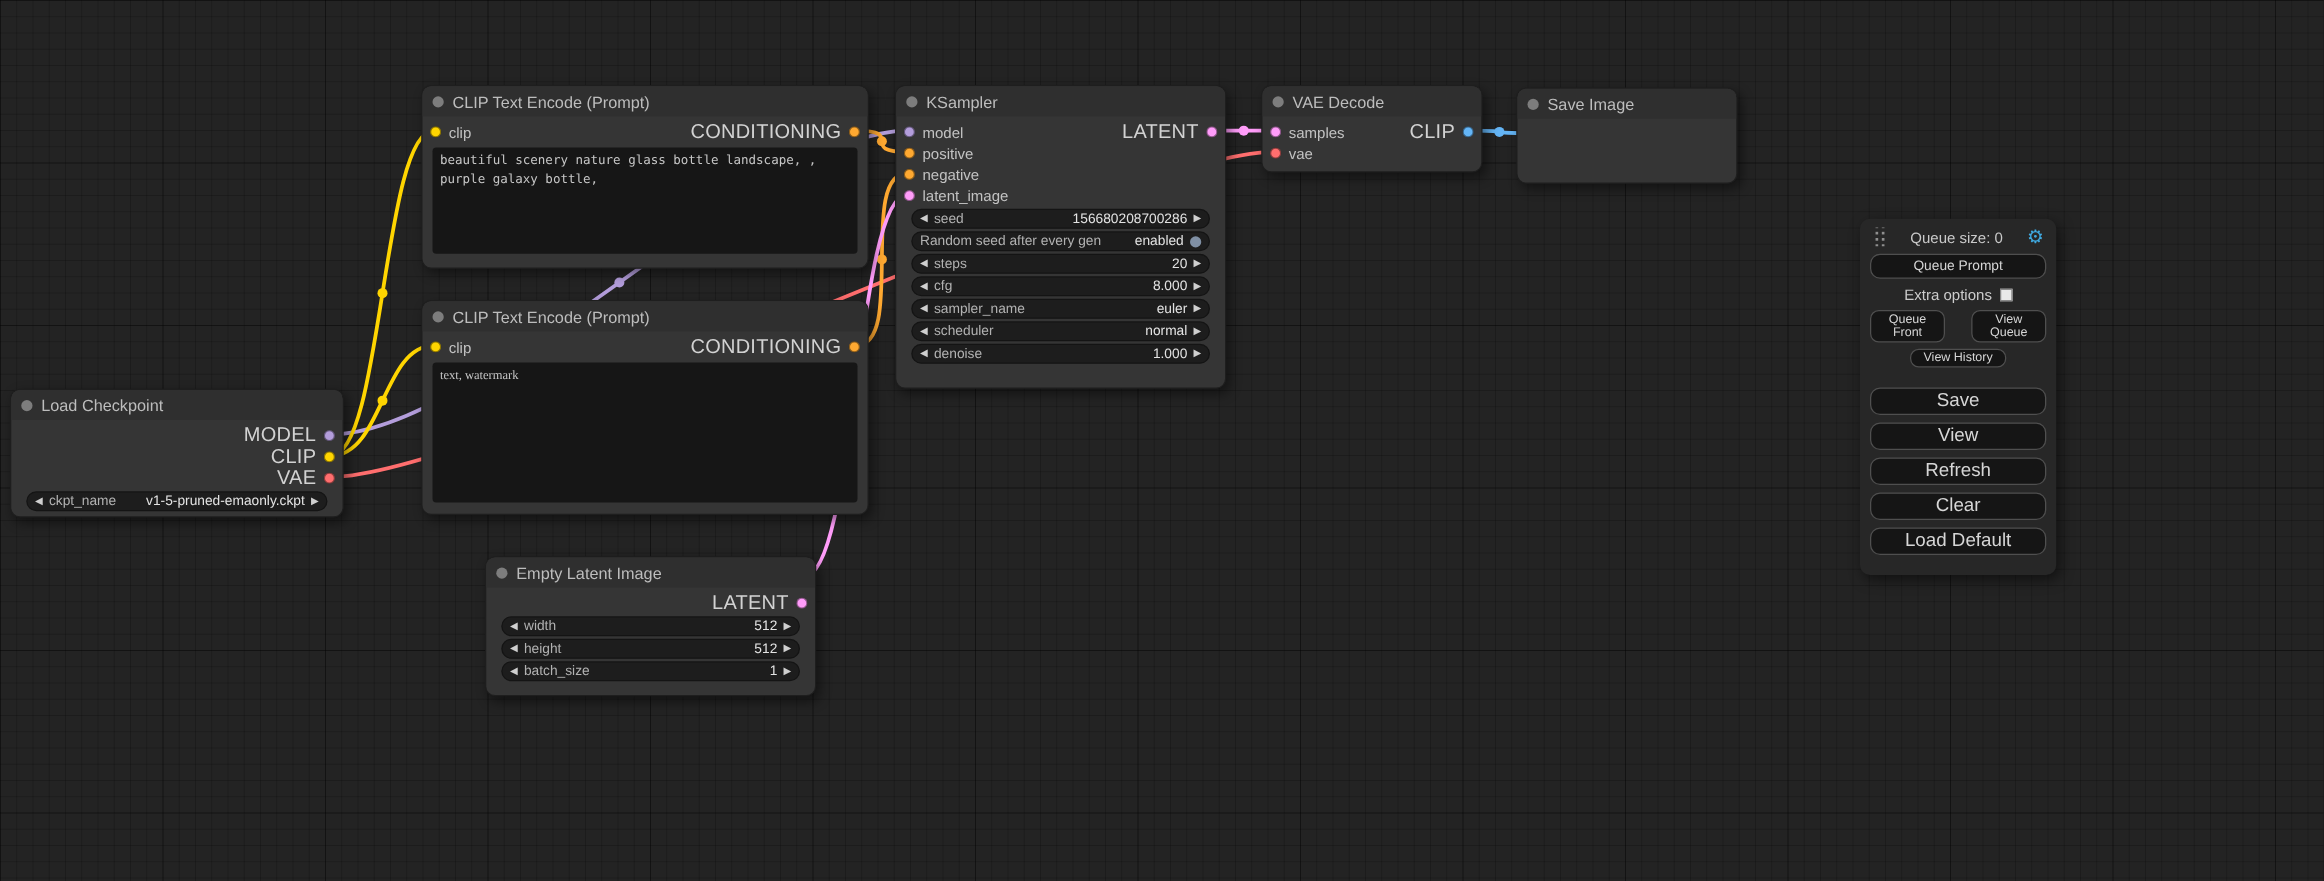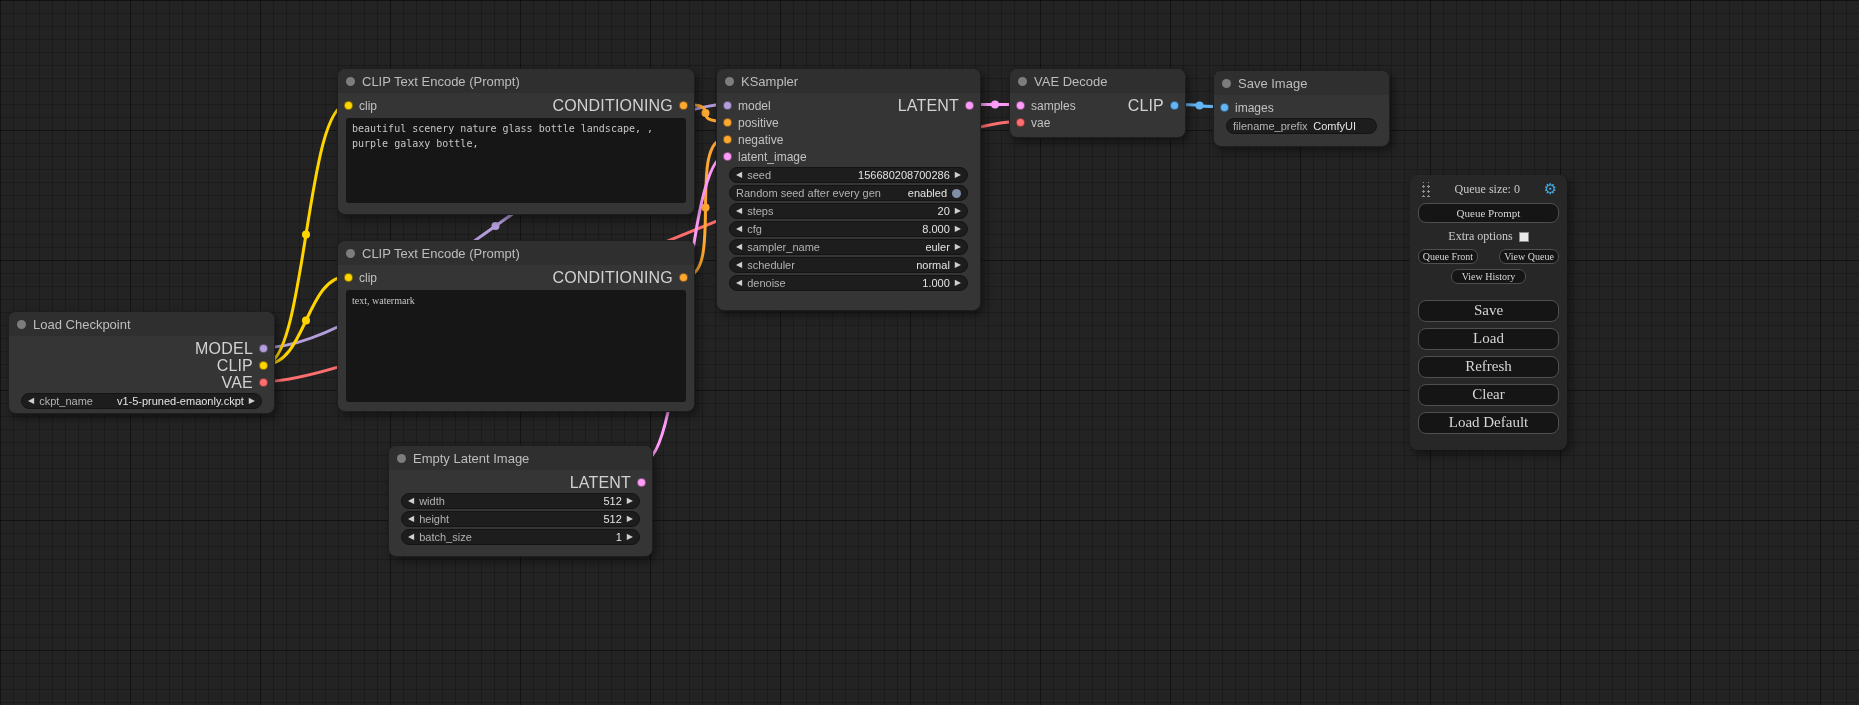--- a/index.html
+++ b/index.html
@@ -58,24 +58,23 @@
   #node-clip-neg       { left:337px;  top:240px; width:358px; height:172px; }
   #node-latent         { left:388px;  top:425px; width:265px; height:112px;margin-top:20px; }
   #node-ksampler       { left:716px;  top:68px;  width:265px; height:243px; }
   #node-vae            { left:1009px; top:68px;  width:177px; height:70px;  }
   #node-save           { left:1213px; top:70px;  width:177px; height:77px;  }
   .ta-pos{ height:85px; }
   .ta-neg{ height:112px;font-family:Liberation Serif, serif; }
 
   
   .menu{
-    position:absolute; left:1410px; top:175px; width:157px; z-index:3;
+    position:absolute; left:1488px; top:175px; width:157px; z-index:3;
     background:#272727; border-radius:8px; padding:4px 8px 10px;
     box-shadow:3px 4px 10px rgba(0,0,0,.5);
-    font-family:Liberation Serif, serif;
   }
   .menu-header{ display:flex; align-items:center; justify-content:space-between;
     padding:3px 2px 4px; color:#c9c9c9; font-size:12px; }
   .drag-handle{ width:11px; height:15px;
     background-image:radial-gradient(#8f8f8f 1px, transparent 1.4px);
     background-size:5px 5px; background-position:1px 2px; }
   .gear{ color:#3fa9e0; font-size:15px; line-height:1; cursor:pointer; }
   .btn{
     display:block; width:100%; background:#151515; border:1px solid #4f4f4f;
     border-radius:8px; color:#d6d6d6; font-family:inherit; font-size:15px;
@@ -302,30 +301,20 @@
         <span class="slot-label">vae</span>
       </div>
     </div>
   </div>
 
   <div class="node" id="node-save">
     <div class="node-title">
       <span class="title-dot"></span>
       <span>Save Image</span>
     </div>
-    <div class="node-body">
-      <div class="slot-row">
-        <span class="slot-dot" style="background: rgb(100, 181, 246);"></span>
-        <span class="slot-label">images</span>
-      </div>
-      <div class="widget">
-        <span class="wlabel">filename_prefix</span>
-        <span class="wvalue" style="margin-right:14px;">ComfyUI</span>
-      </div>
-    </div>
   </div>
 
   <div class="menu">
     <div class="menu-header">
       <span class="drag-handle"></span>
       <span>Queue size: 0</span>
       <span class="gear">⚙</span>
     </div>
     <button class="btn big">Queue Prompt</button>
     <div class="extra-row">
@@ -333,19 +322,19 @@
       <span class="checkbox"></span>
     </div>
     <div class="small-row">
       <button class="btn">Queue Front</button>
       <button class="btn">View Queue</button>
     </div>
     <div class="small-row center">
       <button class="btn">View History</button>
     </div>
     <button class="btn gap">Save</button>
-    <button class="btn">Load</button>
+    <button class="btn">View</button>
     <button class="btn">Refresh</button>
     <button class="btn">Clear</button>
     <button class="btn">Load Default</button>
   </div>
 
 </div>
 
 </body></html>

